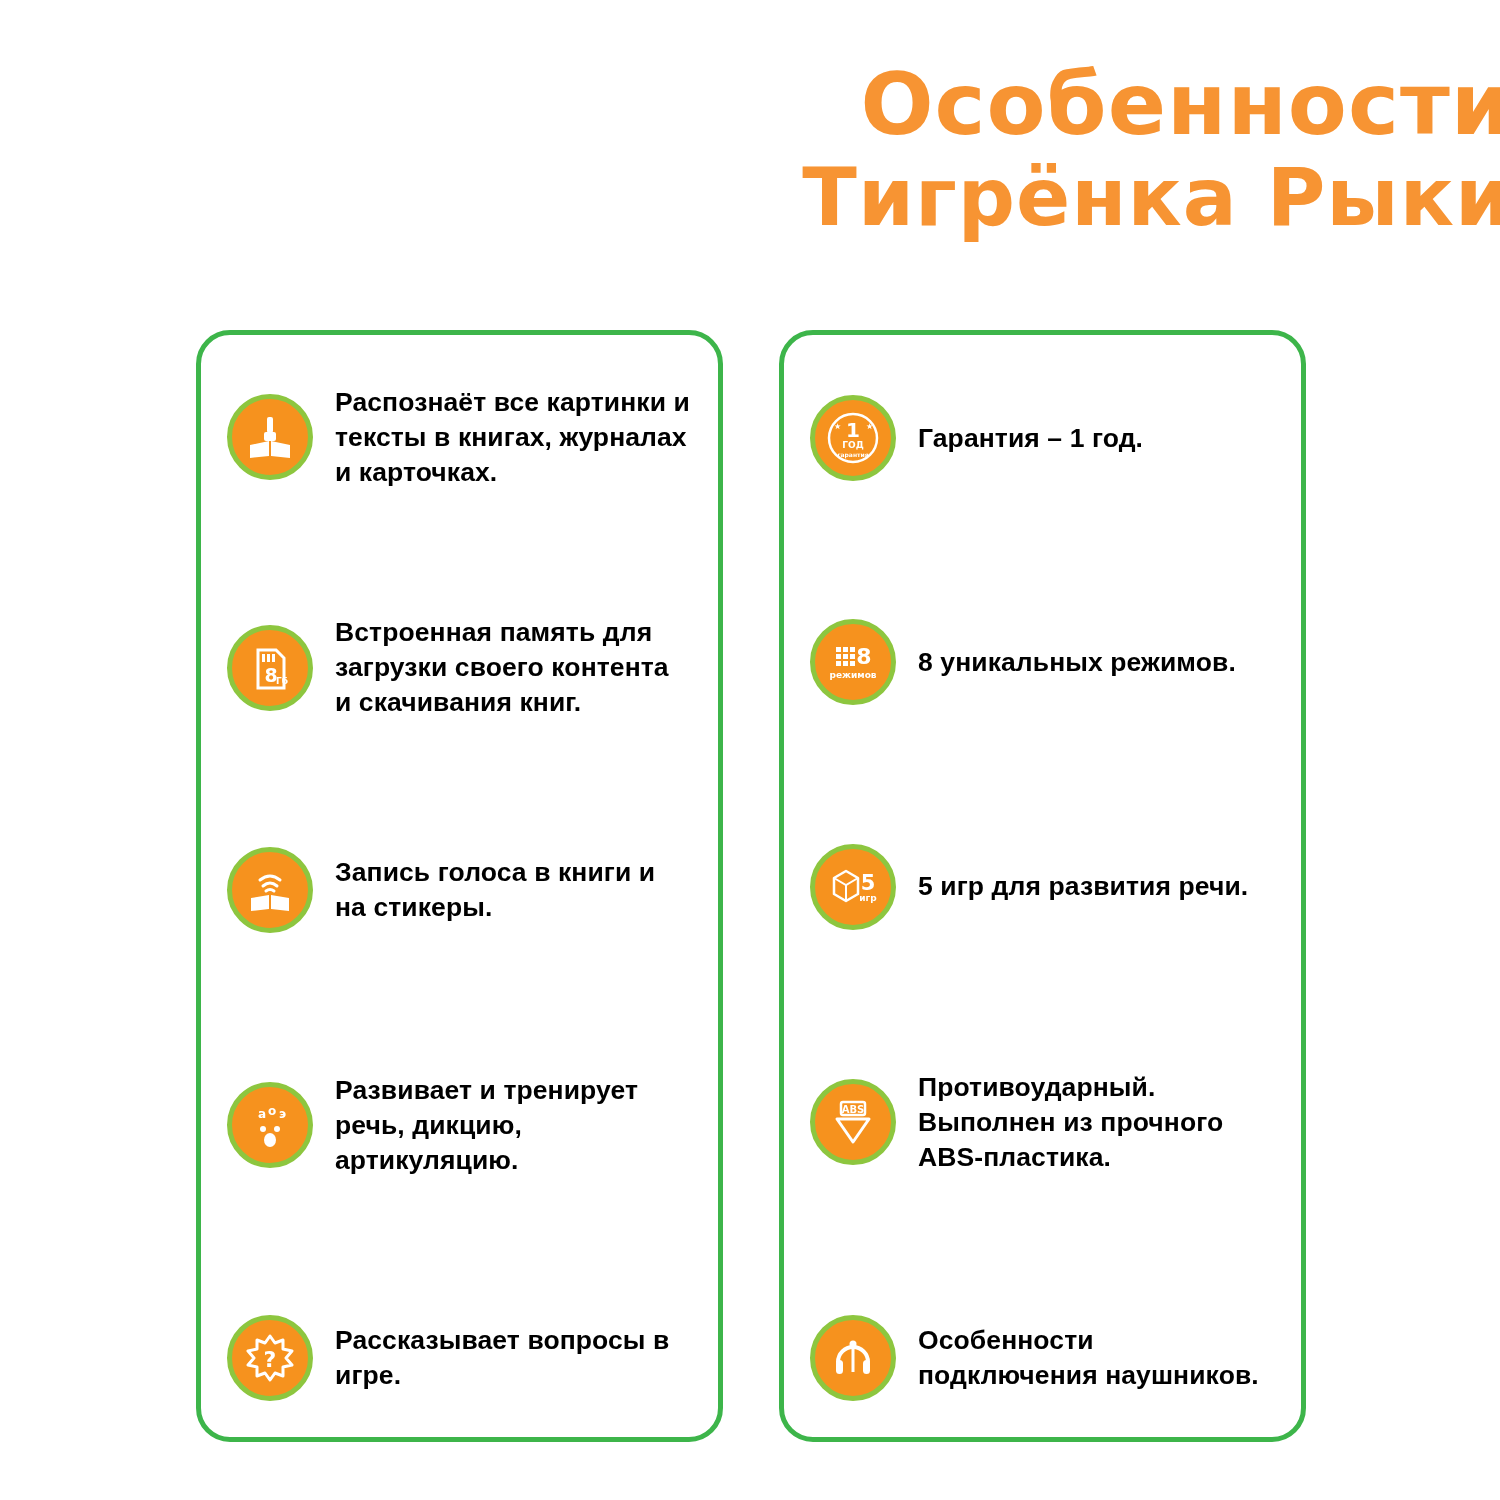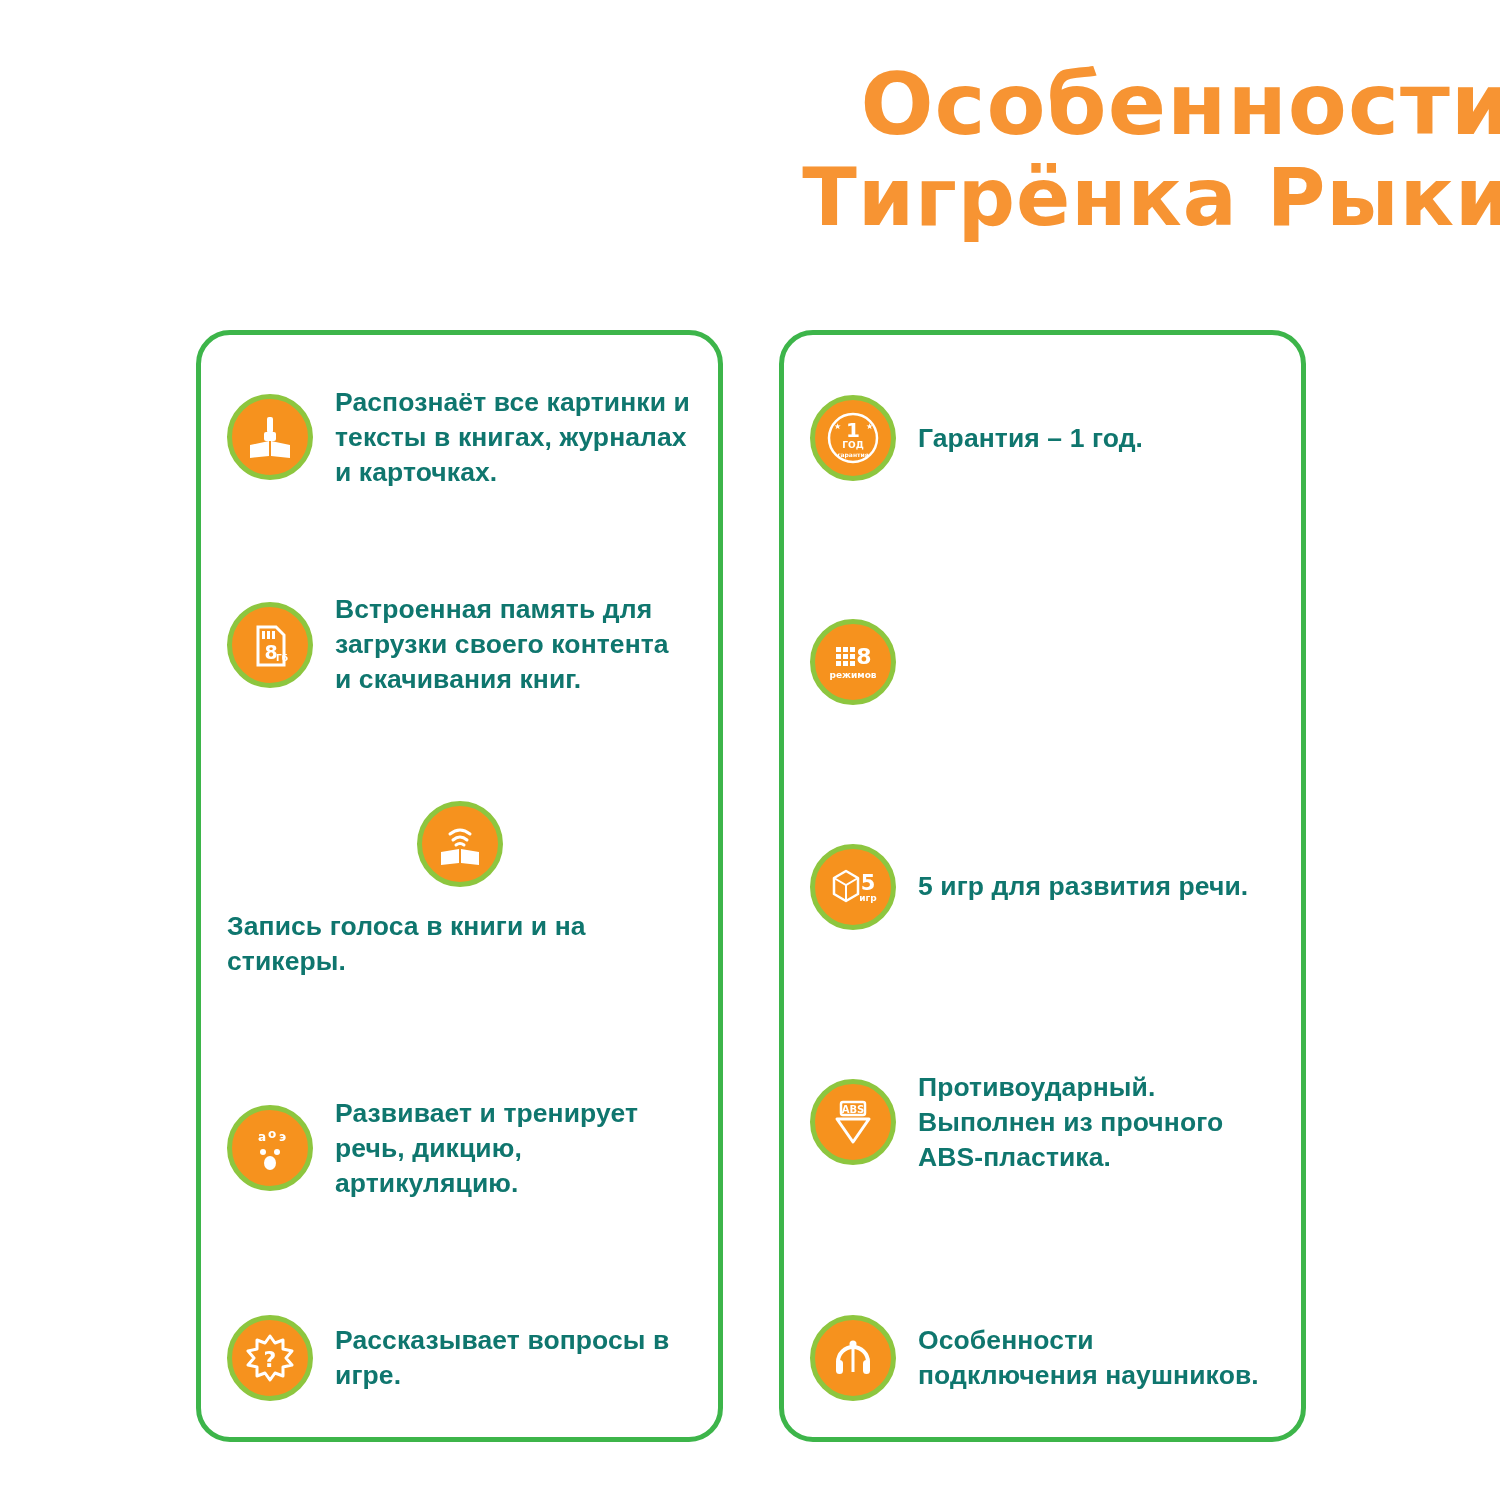--- a/index.html
+++ b/index.html
@@ -89,30 +89,30 @@
     color: #ffffff;
     position: relative;
   }
   .feature .icon-wrap svg { display: block; }
 
   .feature .text {
     font-family: "Liberation Sans", sans-serif;
     font-weight: bold;
     font-size: 26.5px;
     line-height: 1.32;
-    color: #0f766e;
+    color: #000000;
     letter-spacing: 0.1px;
   }
 
   .col-right .feature .text { font-size: 26.5px; }
 
   
   .col-left .feature:nth-child(1) { margin-top: 8px; }
   .col-left .feature:nth-child(2) { margin-top: 46px; }
-  .col-left .feature:nth-child(3) { margin-top: 48px; flex-direction: column; }
+  .col-left .feature:nth-child(3) { margin-top: 48px; }
   .col-left .feature:nth-child(4) { margin-top: 60px; }
   .col-left .feature:nth-child(5) { margin-top: 58px; }
   .col-left .feature:nth-child(6) { margin-top: 62px; margin-bottom: 10px; }
 
   .col-right .feature:nth-child(1) { margin-top: 18px; }
   .col-right .feature:nth-child(2) { margin-top: 60px; }
   .col-right .feature:nth-child(3) { margin-top: 60px; }
   .col-right .feature:nth-child(4) { margin-top: 62px; }
   .col-right .feature:nth-child(5) { margin-top: 62px; }
   .col-right .feature:nth-child(6) { margin-top: 66px; margin-bottom: 14px; }
@@ -224,20 +224,21 @@
                 <rect x="21" y="23" width="5" height="5"></rect>
               <rect x="28" y="23" width="5" height="5"></rect>
               <rect x="14" y="30" width="5" height="5"></rect>
                 <rect x="21" y="30" width="5" height="5"></rect>
               <rect x="28" y="30" width="5" height="5"></rect>
             </g>
             <text x="42" y="33" font-family="DejaVu Sans, sans-serif" font-size="22" font-weight="bold" fill="#fff" text-anchor="middle">8</text>
             <text x="31" y="47" font-family="DejaVu Sans, sans-serif" font-size="9" font-weight="bold" fill="#fff" text-anchor="middle">режимов</text>
           </svg>
         </span>
+        <span class="text">8 уникальных режимов.</span>
       </div>
 
       <div class="feature">
         <span class="icon-wrap">
           <svg width="62" height="62" viewBox="0 0 62 62">
             <path d="M12 22 L24 15 L36 22 L36 38 L24 45 L12 38 Z" fill="none" stroke="#fff" stroke-width="2.5" stroke-linejoin="round"></path>
             <path d="M12 22 L24 29 L36 22 M24 29 L24 45" fill="none" stroke="#fff" stroke-width="2"></path>
             <text x="46" y="34" font-family="DejaVu Sans, sans-serif" font-size="21" font-weight="bold" fill="#fff" text-anchor="middle">5</text>
             <text x="46" y="45" font-family="DejaVu Sans, sans-serif" font-size="9" font-weight="bold" fill="#fff" text-anchor="middle">игр</text>
           </svg>

